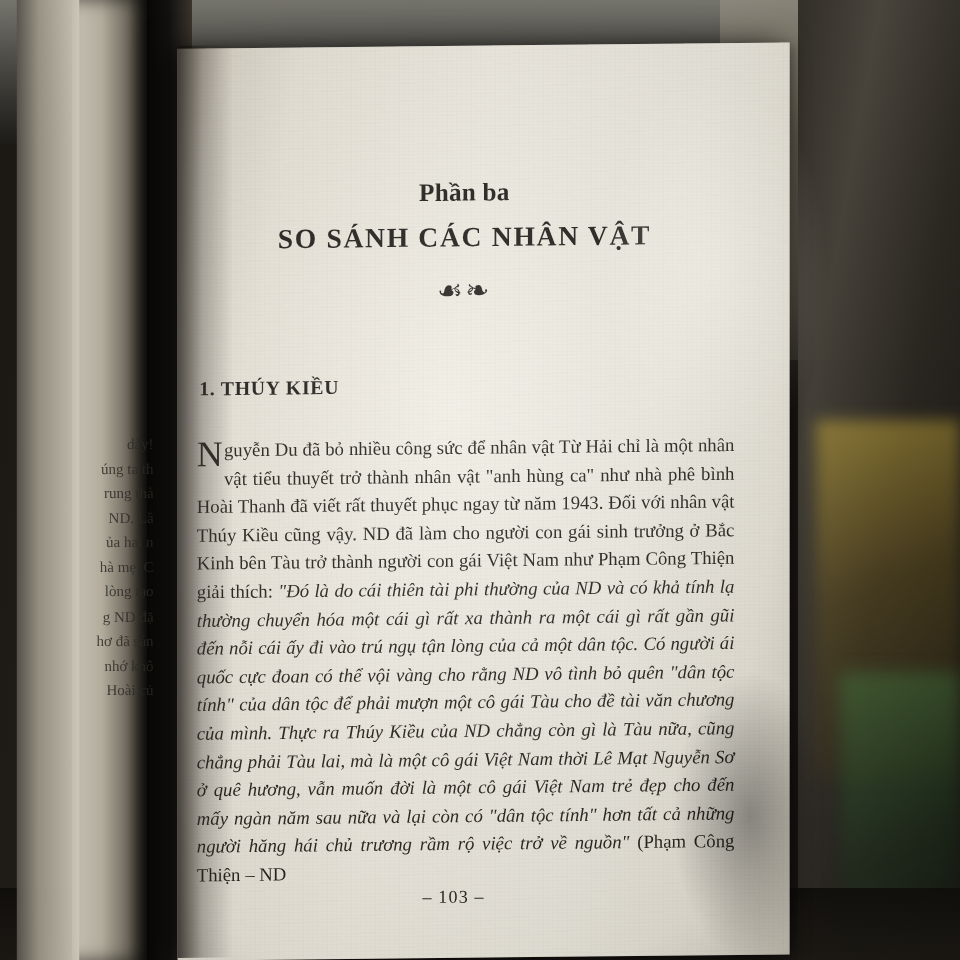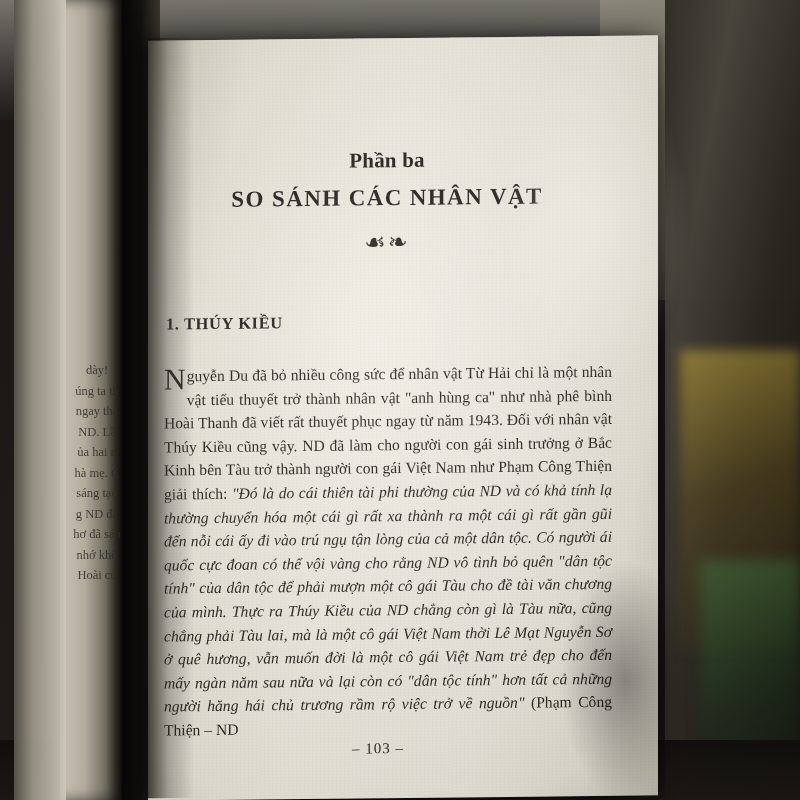--- a/index.html
+++ b/index.html
@@ -78,21 +78,21 @@
     background: linear-gradient(90deg, #57534b 0%, #9a9486 35%, #cdc7ba 100%);
     opacity: .95;
   }
   .left-text {
     position: absolute;
     left: 66px; top: 360px; width: 62px;
     color: #2f2b26;
     font-size: 12.5px;
     line-height: 20.5px;
     font-family: "Liberation Serif", serif;
-    text-align: center;
+    text-align: right;
     overflow: hidden;
     white-space: nowrap;
     opacity: .85;
   }
   .left-text div { overflow: hidden; }
 
   
   .page-sheet {
     position: absolute;
     left: 148px; top: 38px;
@@ -219,25 +219,25 @@
   <div class="env-right-green"></div>
   <div class="env-bottom"></div>
 
   <div class="gutter-dark"></div>
   <div class="left-page"></div>
   <div class="left-page-edge"></div>
 
   <div class="left-text">
     <div>dày!</div>
     <div>úng ta th</div>
-    <div>ngay thà</div>
+    <div>rung thà</div>
     <div>ND. Lầ</div>
     <div>ủa hai n</div>
     <div>hà mẹ. C</div>
-    <div>sáng tạo</div>
+    <div>lòng tạo</div>
     <div>g ND đặ</div>
     <div>hơ đã sán</div>
     <div>nhớ khô</div>
     <div>Hoài củ</div>
   </div>
 
   <div class="page-sheet"></div>
   <div class="page-shadow-left"></div>
 
   <div class="content">

